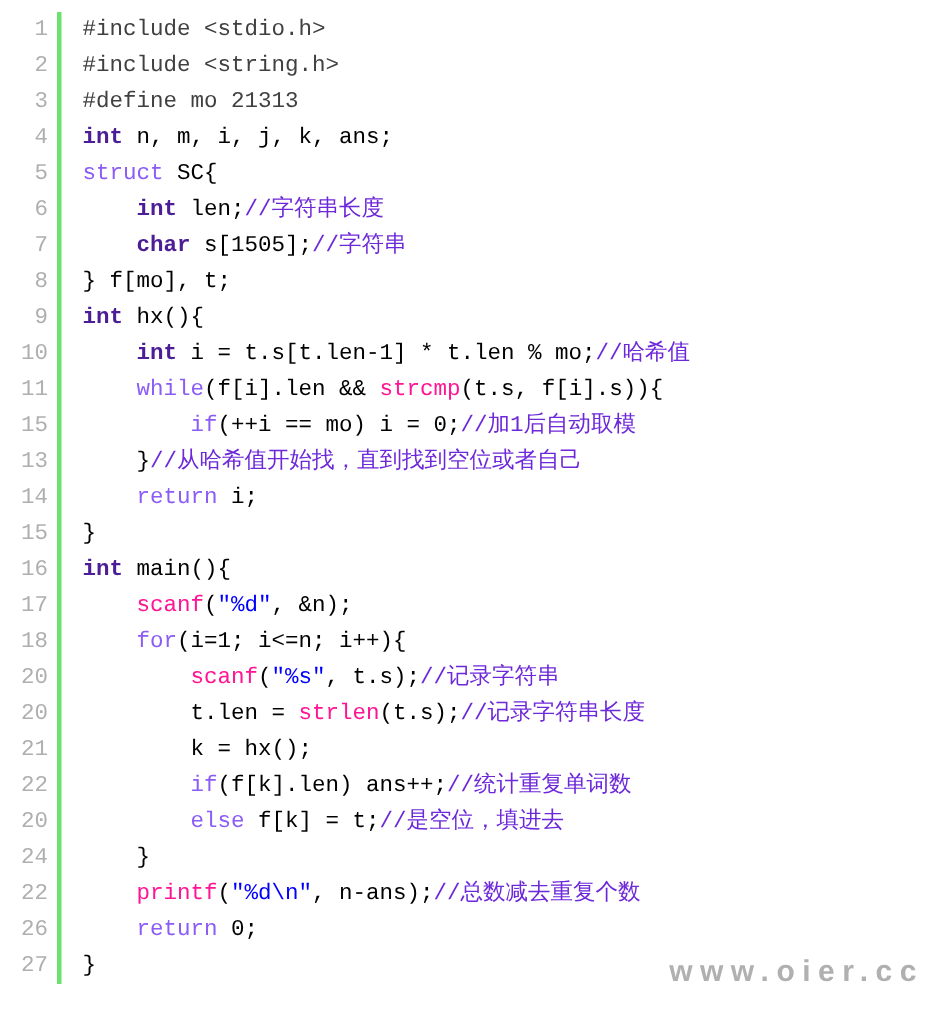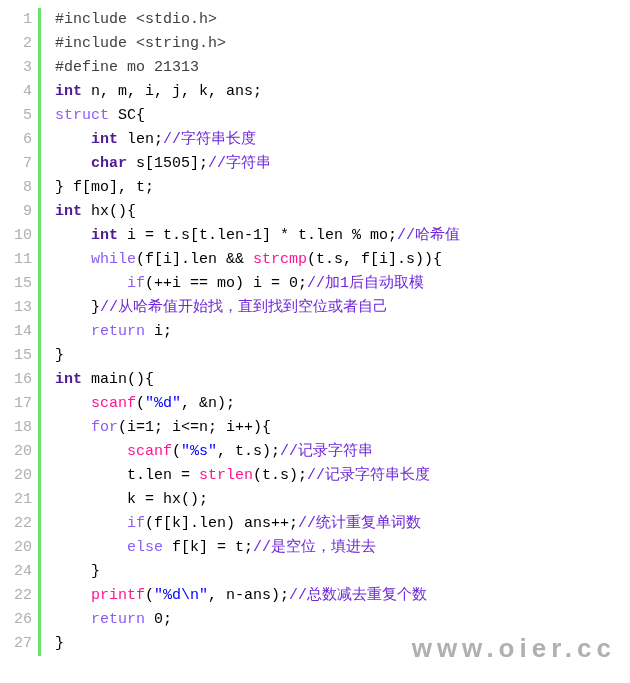--- a/index.html
+++ b/index.html
@@ -38,21 +38,21 @@
   .pp  { color: #404040; }                    
   .ty  { color: #4c1d95; font-weight: bold; }  
   .cm  { color: #6d28d9; }                    
   .st  { color: #0000ff; }                    
   .fn  { color: #ff1493; }
   .watermark {
     position: absolute;
     right: 14px;
     bottom: 8px;
     font-family: Arial, sans-serif;
-    font-size: 26px;
+    font-size: 20px;
     font-weight: bold;
     letter-spacing: 5px;
     color: #b0b0b0;
     user-select: none;
     text-align: right;
   }
 </style>
 </head>
 <body>
 

